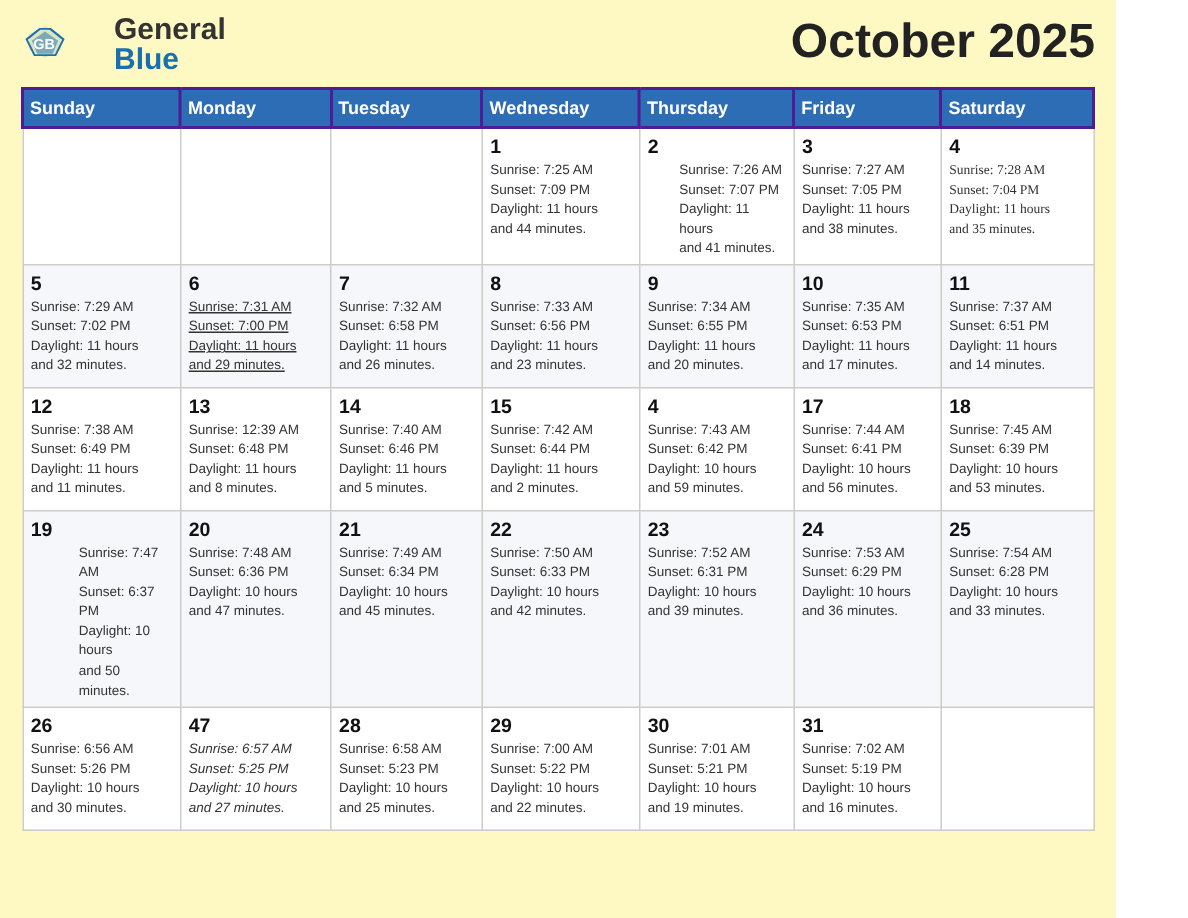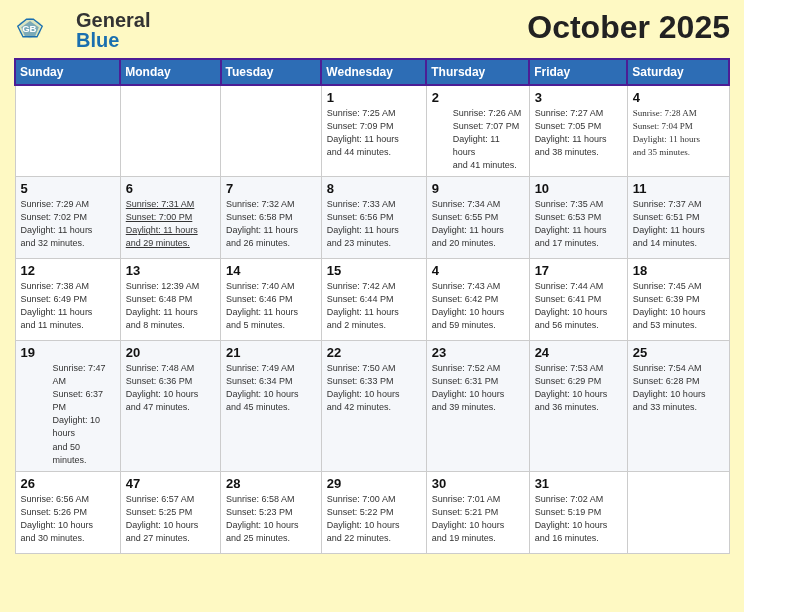--- a/index.html
+++ b/index.html
@@ -323,21 +323,21 @@
         <tr>
           <td>
             <div class="day-number">26</div>
             <div class="day-info" style="white-space: pre-line;">Sunrise: 6:56 AM
 Sunset: 5:26 PM
 Daylight: 10 hours
 and 30 minutes.</div>
           </td>
           <td>
             <div class="day-number">47</div>
-            <div class="day-info" style="white-space: pre-line;">Sunrise: 6:57 AM
+            <div class="day-info" style="white-space: pre-line; font-style: italic;">Sunrise: 6:57 AM
 Sunset: 5:25 PM
 Daylight: 10 hours
 and 27 minutes.</div>
           </td>
           <td>
             <div class="day-number">28</div>
             <div class="day-info" style="white-space: pre-line;">Sunrise: 6:58 AM
 Sunset: 5:23 PM
 Daylight: 10 hours
 and 25 minutes.</div>

